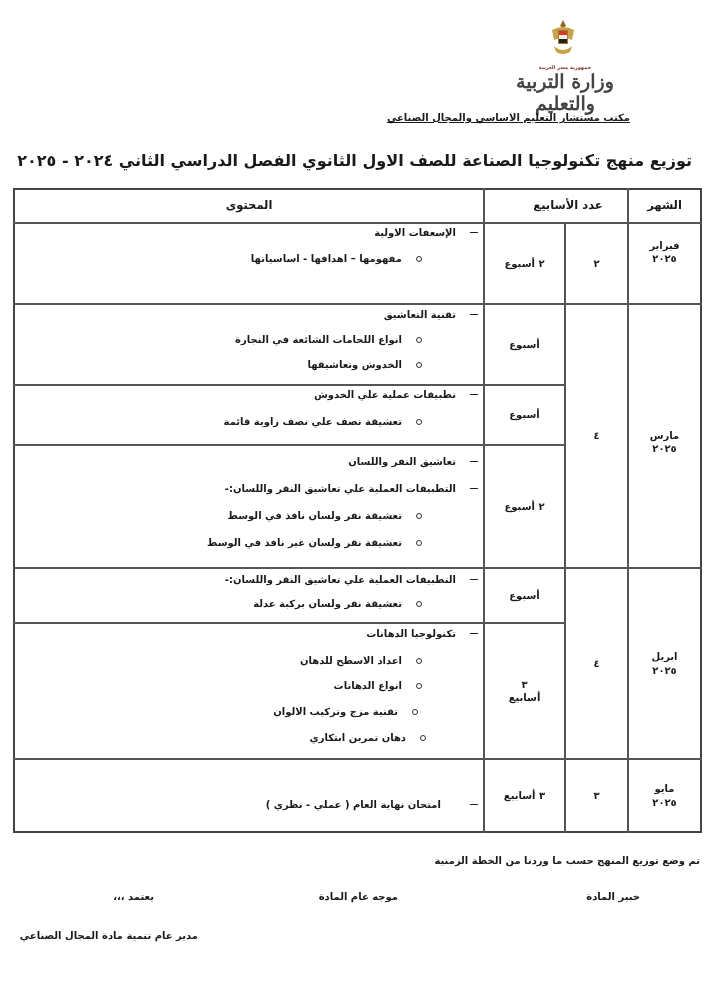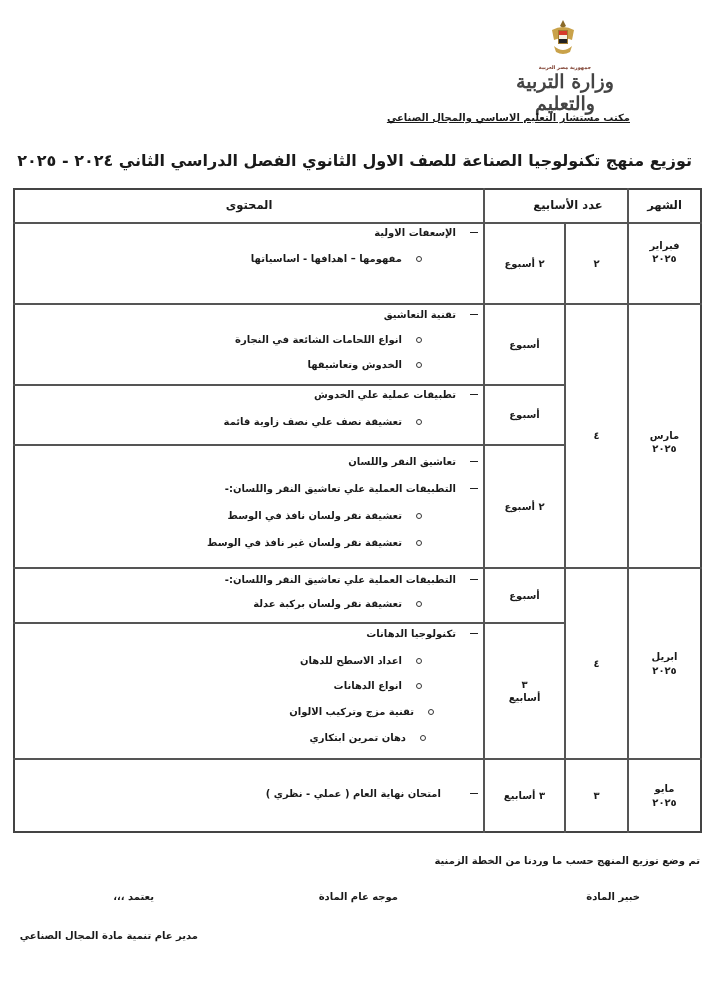--- a/index.html
+++ b/index.html
@@ -169,38 +169,38 @@
         <span>تكنولوجيا الدهانات</span>
       </div>
     <div class="item" style="top:31px; right:56px;">
         <span class="circ"></span>
         <span>اعداد الاسطح للدهان</span>
       </div>
     <div class="item" style="top:56px; right:56px;">
         <span class="circ"></span>
         <span>انواع الدهانات</span>
       </div>
-    <div class="item" style="top:82px; right:44px;">
+    <div class="item" style="top:82px; right:60px;">
         <span class="circ"></span>
         <span>تقنية مزج وتركيب الالوان</span>
       </div>
     <div class="item" style="top:108px; right:52px;">
         <span class="circ"></span>
         <span>دهان تمرين ابتكاري</span>
       </div>
   </div>
 
   <div class="cell" style="left:629px; top:760px; width:71px; height:71px; flex-direction:column;">
     <span>مايو</span>
     <span>٢٠٢٥</span>
   </div>
   <div class="cell" style="left:566px; top:760px; width:61px; height:71px;">٣</div>
   <div class="cell" style="left:485px; top:760px; width:79px; height:71px;">٣ أسابيع</div>
   <div class="content" style="left:20px; top:760px; width:458px; height:71px;">
-    <div class="item" style="top:28px; right:0;gap:29px;">
+    <div class="item" style="top:39px; right:0;gap:29px;">
         <span class="dash"></span>
         <span>امتحان نهاية العام ( عملي - نظري )</span>
       </div>
   </div>
 </div>
 
 <div class="foot" style="right:20px; top:855px;">تم وضع توزيع المنهج حسب ما وردنا من الخطة الزمنية</div>
 <div class="foot" style="right:80px; top:891px;">خبير المادة</div>
 <div class="foot" style="right:322px; top:891px;">موجه عام المادة</div>
 <div class="foot" style="right:566px; top:891px;">يعتمد ،،،</div>

